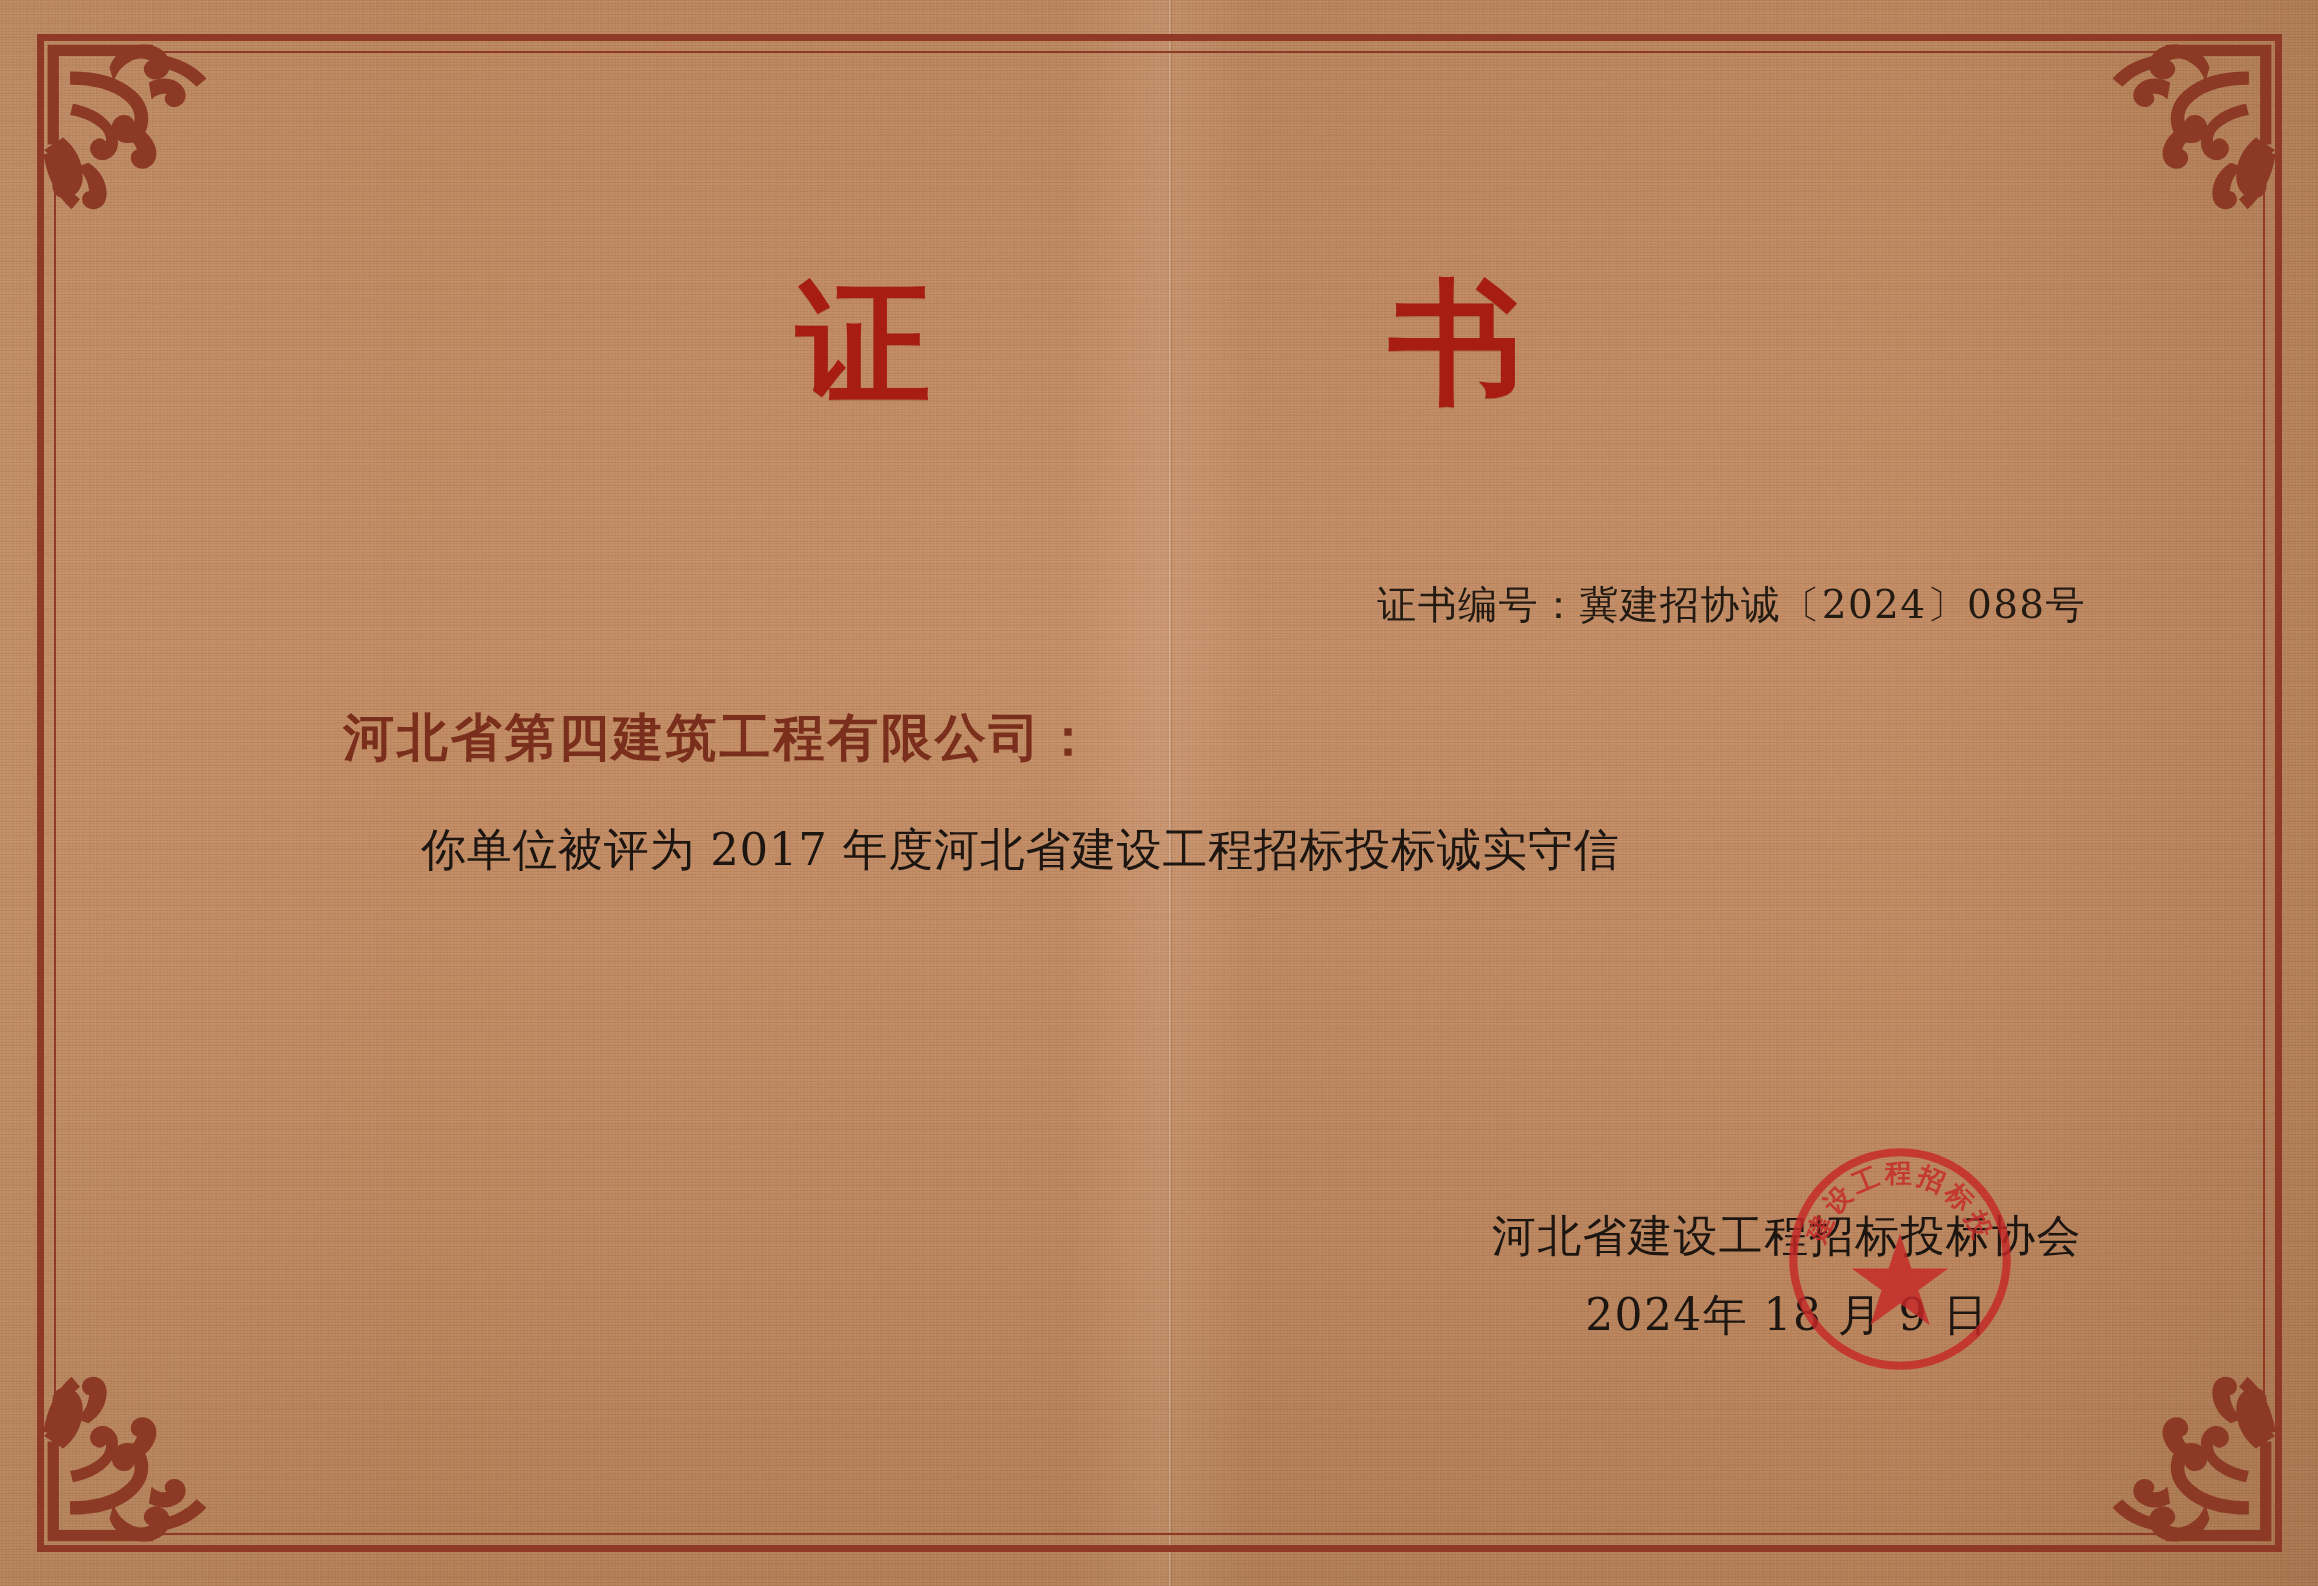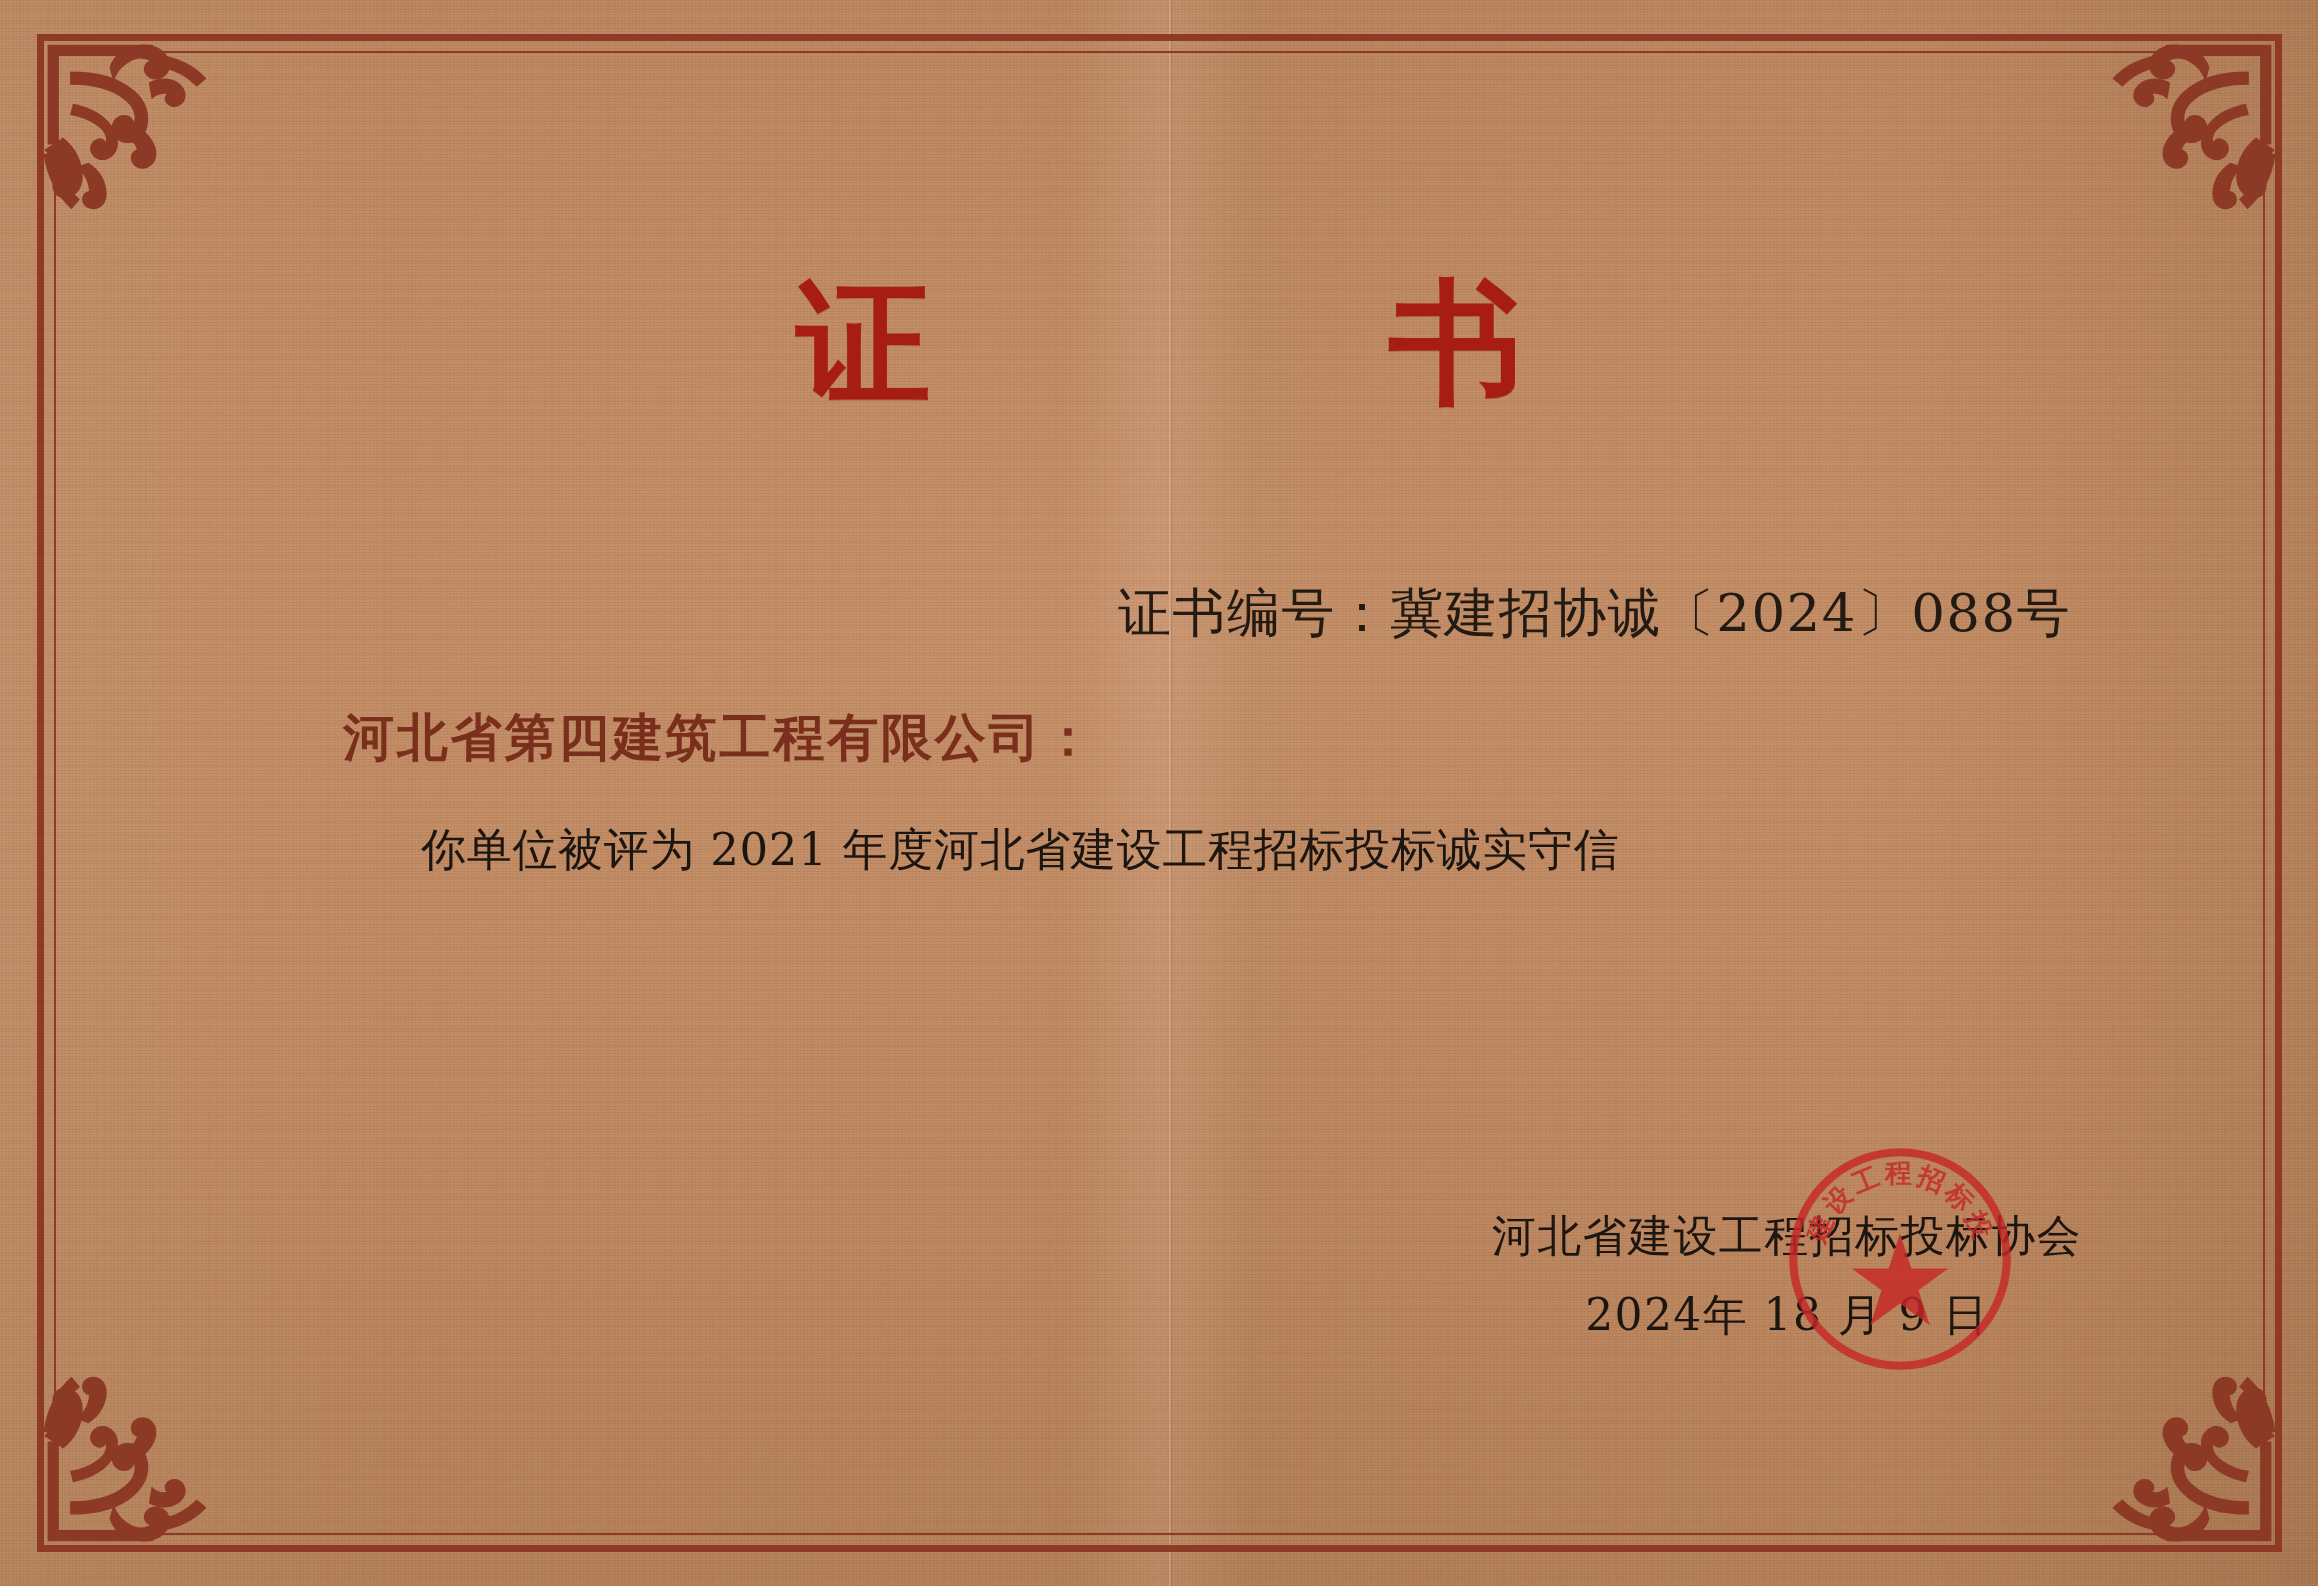--- a/index.html
+++ b/index.html
@@ -84,23 +84,23 @@
     font-size: 134px;
     letter-spacing: 162px;
     text-indent: 162px;
     text-shadow: 0 1.4px 0 rgba(120,20,10,0.25);
   }
 
   
   .cert-no {
     position: absolute;
     top: 578px;
-    right: 248px;
-    font-family: "DejaVu Serif", "Liberation Serif", serif;
-    font-size: 53px;
+    right: 233px;
+    font-family: "DejaVu Serif", "Liberation Serif", serif;
+    font-size: 39px;
     color: #231a12;
     letter-spacing: 1.4px;
     white-space: nowrap;
     text-align: center;
   }
 
   
   .recipient {
     position: absolute;
     top: 704px;
@@ -226,21 +226,21 @@
     </svg>
   </div>
 
   <div class="title">证　书</div>
 
   <div class="cert-no">证书编号：冀建招协诚〔2024〕088号</div>
 
   <div class="recipient">河北省第四建筑工程有限公司：</div>
 
   <div class="body-block">
-    <div class="body-line-1">你单位被评为 2021 年度河北省建设工程招标投标诚实守信</div>
+    <div class="body-line-1">你单位被评为 2017 年度河北省建设工程招标投标诚实守信</div>
   </div>
 
   <div class="signature">
     <div>河北省建设工程招标投标协会</div>
     <div>2024年 18 月 9 日</div>
   </div>
 
   <div class="seal">
     <svg viewBox="0 0 200 200" xmlns="http://www.w3.org/2000/svg">
       <circle cx="100" cy="100" r="92" fill="none" stroke="#c62828" stroke-width="7"></circle>

